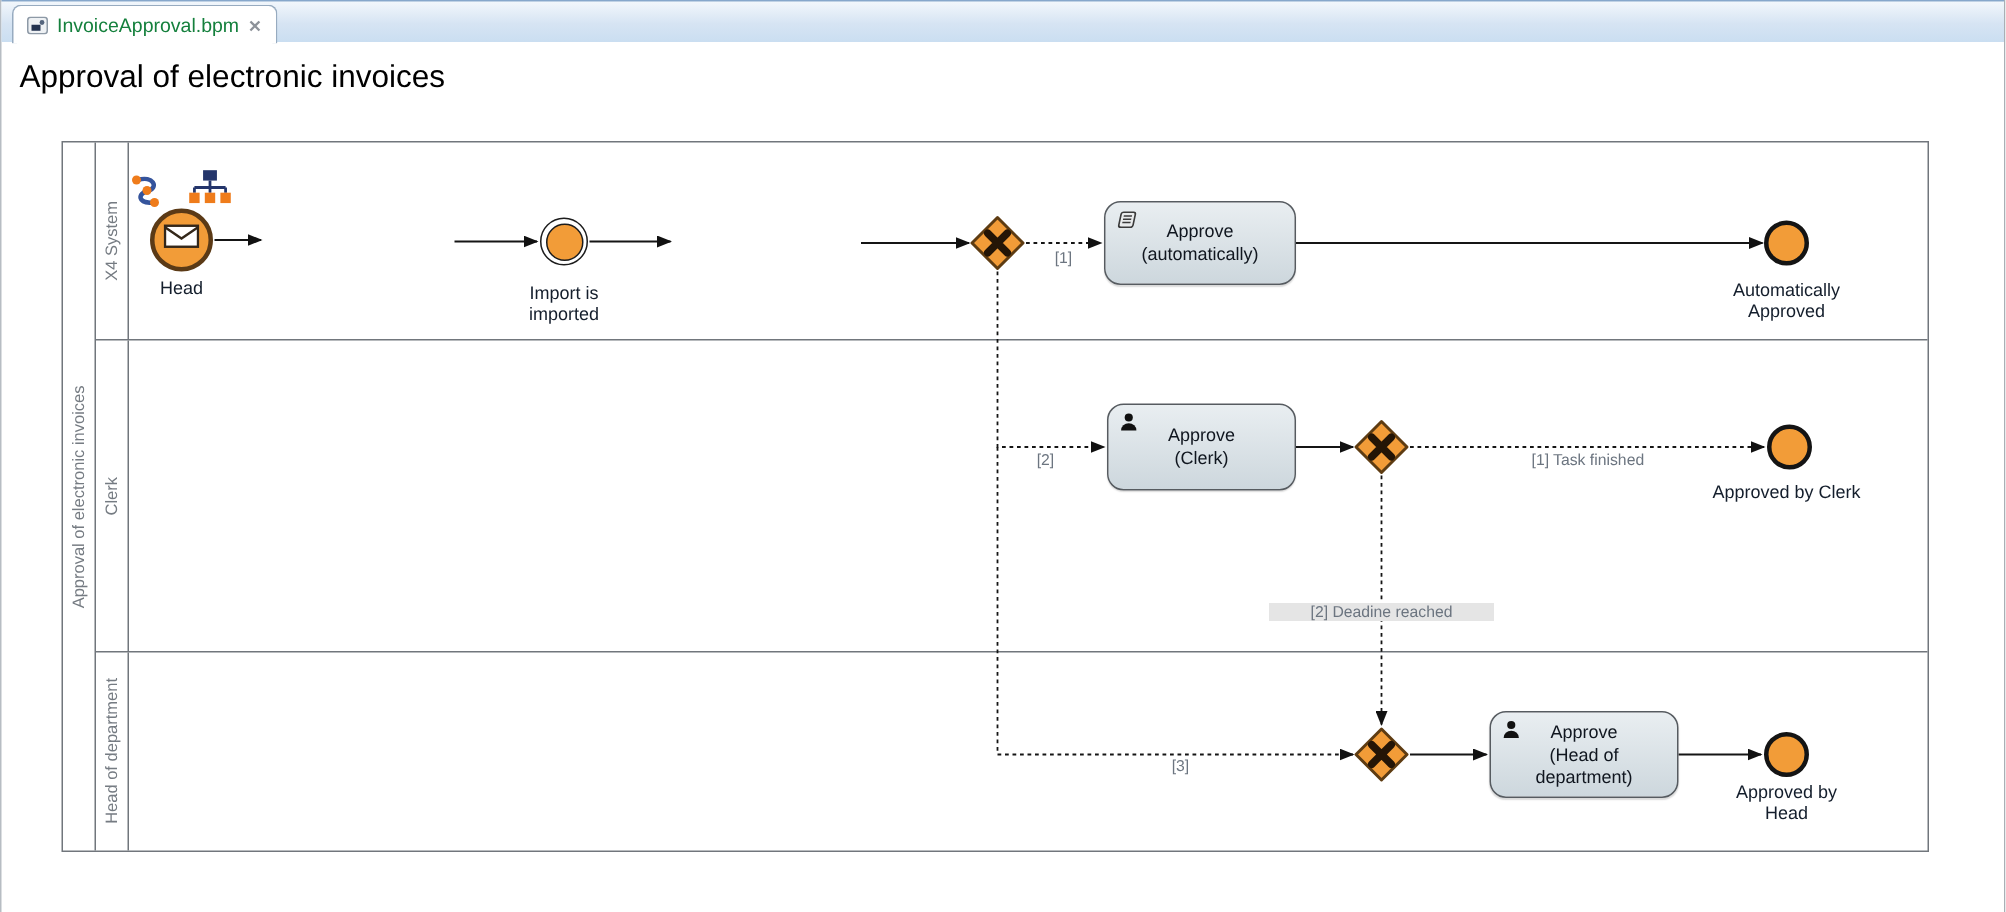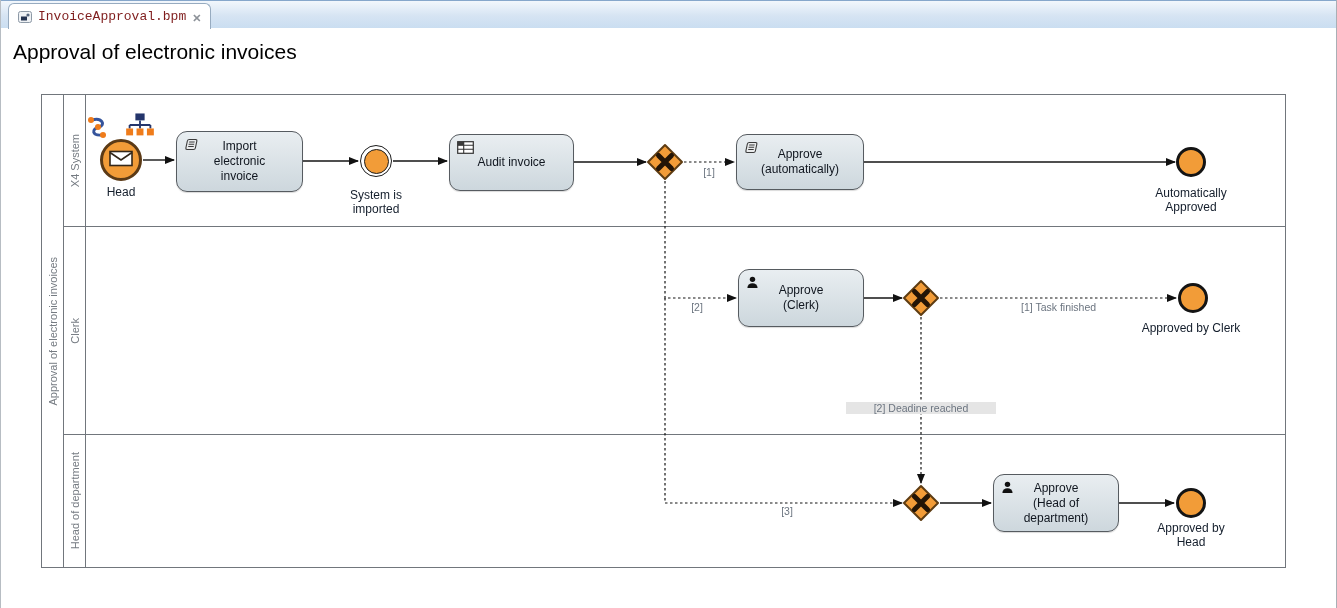--- a/index.html
+++ b/index.html
@@ -8,21 +8,21 @@
   .app { position: relative; width: 1337px; height: 608px; background: #fff;
          border-left: 1px solid #b7bdc3; border-right: 1px solid #a9afb5; }
 
   
   .tabstrip { position: absolute; left: 0; top: 0; width: 100%; height: 28px;
               background: linear-gradient(#f2f7fc, #d6e4f3 55%, #cadef1);
               border-top: 1px solid #86a7cb; }
   .tab { position: absolute; left: 7px; top: 2px; height: 26px; background: #fff;
          border: 1px solid #97abc0; border-bottom: none; border-radius: 6px 6px 0 0;
          display: flex; align-items: center; gap: 6px; padding: 0 9px; cursor: default; }
-  .tab-title { font-size: 13px; color: #7f1d1d; font-family: Liberation Mono, monospace; }
+  .tab-title { font-size: 13px; color: #15803d; }
   .tab-close::before { content: "✕"; font-size: 11px; font-weight: bold; color: #8d9299; }
   .tab-icon svg { display: block; }
 
   
   h1.page-title { position: absolute; left: 12px; top: 40px; font-size: 21px;
                   font-weight: 400; color: #000; }
 
   
   .pool { position: absolute; left: 40px; top: 94px; width: 1245px; height: 474px;
           border: 1px solid #71767c; display: flex; background: #fff; }
@@ -161,50 +161,27 @@
     <div class="evt-start" style="left:99px; top:139px;">
       <span>
         <svg width="24" height="17" viewBox="0 0 24 17">
           <rect x="1" y="1.5" width="22" height="14" fill="#fff" stroke="#33271a" stroke-width="1.6"></rect>
           <path d="M1,2.5 L12,10 L23,2.5" fill="none" stroke="#33271a" stroke-width="1.6"></path>
         </svg>
       </span>
     </div>
     <div class="evt-label" style="left:92px; top:185px; width:56px;">Head</div>
 
-    <div class="task" style="left:175px; top:131px; width:127px; height:61px;">
-      <span class="task-icon">
-        <svg width="15" height="13" viewBox="0 0 15 13">
-          <g transform="skewX(-12)">
-            <rect x="4" y="1.5" width="9.5" height="10" rx="1.5" fill="#e9ebec" stroke="#3b3b3b" stroke-width="1.1"></rect>
-            <path d="M6,4 h5.5 M6,6.2 h5.5 M6,8.4 h5.5" stroke="#3b3b3b" stroke-width="1"></path>
-          </g>
-        </svg>
-      </span>
-      <span class="task-label">Import
-electronic
-invoice</span>
-    </div>
 
     <div class="evt-mid" style="left:359px; top:145px;">
       <span class="evt-mid-inner"></span>
     </div>
-    <div class="evt-label" style="left:333px; top:188px; width:84px;">System is
+    <div class="evt-label" style="left:333px; top:188px; width:84px;">Import is
 imported</div>
 
-    <div class="task" style="left:448px; top:134px; width:125px; height:57px;">
-      <span class="task-icon">
-        <svg width="17" height="13" viewBox="0 0 17 13">
-          <rect x="0.7" y="0.7" width="15.6" height="11.6" fill="#fff" stroke="#333" stroke-width="1.2"></rect>
-          <rect x="0.7" y="0.7" width="6" height="3.6" fill="#3c3c3c"></rect>
-          <path d="M0.7,4.3 H16.3 M0.7,8.3 H16.3 M6.7,0.7 V12.3" stroke="#333" stroke-width="1.1"></path>
-        </svg>
-      </span>
-      <span class="task-label">Audit invoice</span>
-    </div>
 
     <span style="left:644px; top:142px;">
       <svg width="40" height="40" viewBox="0 0 40 40">
         <polygon points="20,3 37,20 20,37 3,20" fill="#F29C38" stroke="#5e3c12" stroke-width="2" stroke-linejoin="round"></polygon>
         <path d="M13.5,13.5 L26.5,26.5 M26.5,13.5 L13.5,26.5" stroke="#241506" stroke-width="5" stroke-linecap="round"></path>
       </svg>
     </span>
 
     <div class="task" style="left:735px; top:134px; width:128px; height:56px;">
       <span class="task-icon">

